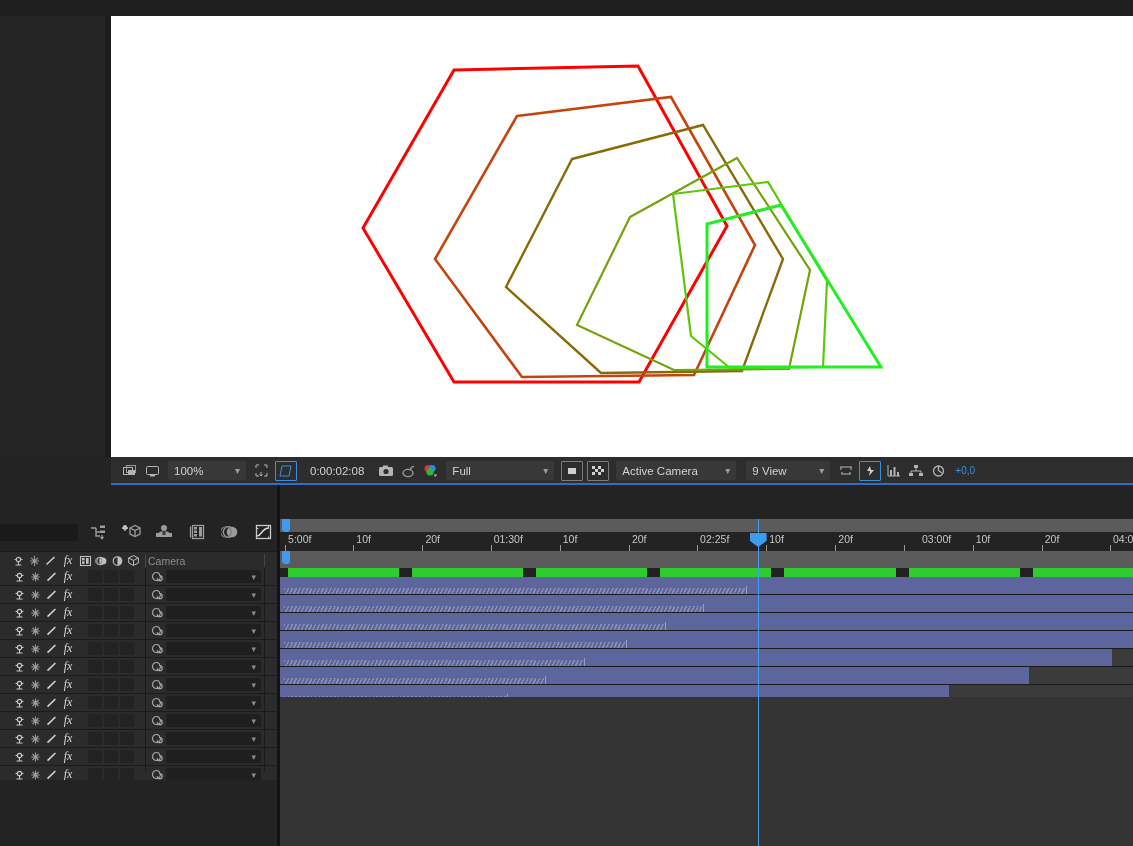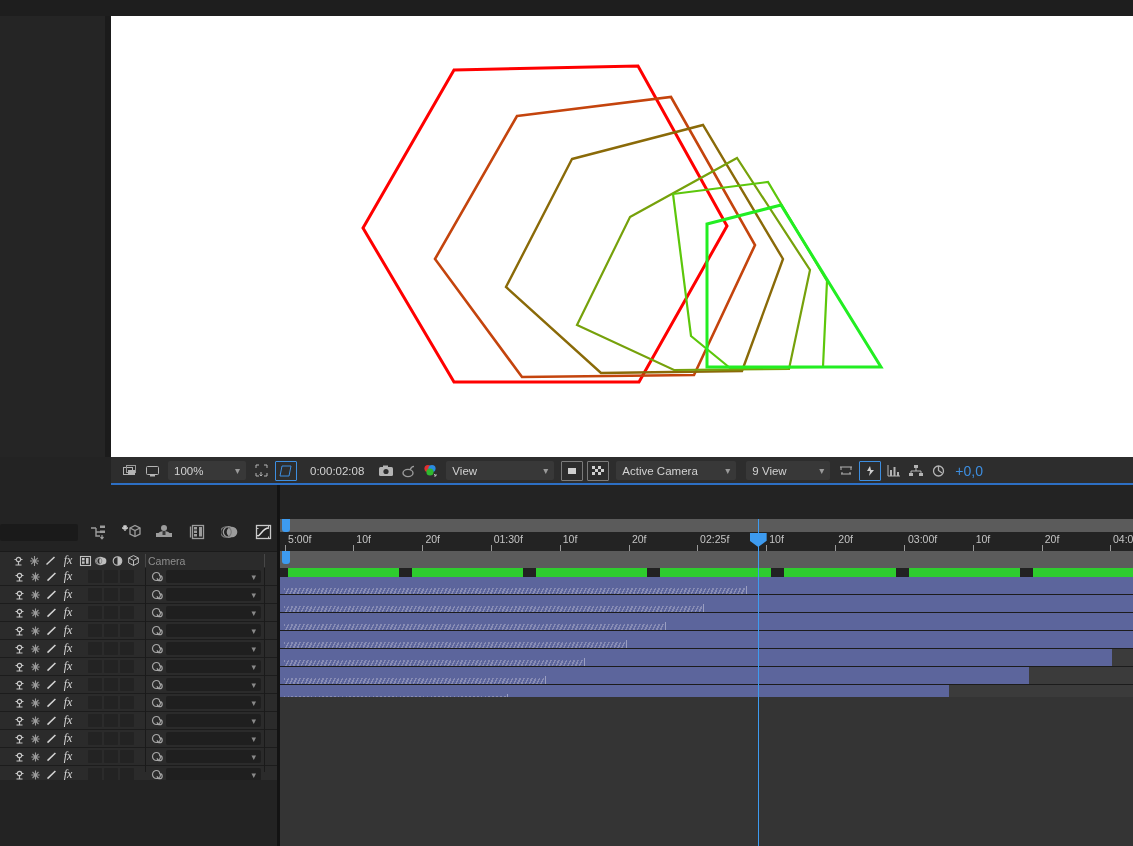--- a/index.html
+++ b/index.html
@@ -23,21 +23,21 @@
   .ct-ic svg{display:block;}
   .ct-sel{height:19px;background:#383838;border-radius:2px;display:flex;align-items:center;
           padding:0 6px;margin:0 5px;color:#d2d2d2;font-size:11.5px;white-space:nowrap;}
   .ct-sel .cv{flex:1 1 auto;}
   .ct-sel .chev{margin-left:12px;color:#9a9a9a;font-size:10px;}
   .ct-time{height:19px;display:flex;align-items:center;padding:0 8px;margin:0 3px;
            color:#d2d2d2;font-size:11.5px;white-space:nowrap;}
   .ct-box{width:20px;height:18px;border:1px solid #7b7b7b;border-radius:1px;display:flex;
           align-items:center;justify-content:center;margin:0 2px;}
   .ct-box.active{border-color:#3d8ee0;}
-  .ct-val{color:#3d8ee0;font-size:14px;margin-left:6px;white-space:nowrap;}
+  .ct-val{color:#3d8ee0;font-size:10px;margin-left:6px;white-space:nowrap;}
 
   
   .tl-panel{position:absolute;left:0;top:469px;width:1133px;height:377px;background:#232323;}
   .tl-head{position:absolute;left:0;top:0;width:280px;height:36px;background:#232323;}
   .search-box{position:absolute;left:0;top:39px;width:78px;height:17px;background:#1a1a1a;border-radius:2px;}
   .tl-icons{position:absolute;left:88px;top:34px;width:185px;height:26px;display:flex;align-items:center;gap:13px;}
   .tl-icons .ti{width:21px;height:21px;display:flex;align-items:center;justify-content:center;color:#9c9c9c;}
 
   
   .col-head{position:absolute;left:0;top:66px;width:280px;height:17px;background:#2b2b2b;
@@ -152,21 +152,21 @@
       </div>
       <div class="ct-ic">
         <svg width="16" height="15" viewBox="0 0 16 15">
             <circle cx="6" cy="5.5" r="3.6" fill="#e03030"></circle>
             <circle cx="10" cy="5.5" r="3.6" fill="#2b8ae0"></circle>
             <circle cx="8" cy="9" r="3.6" fill="#2fb82f"></circle>
             <path d="M12 11l2 2M12 13h2v-2" stroke="#b4b4b4" fill="none"></path>
           </svg>
       </div>
       <div class="ct-sel" style="width:96px">
-        <span class="cv">View</span>
+        <span class="cv">Full</span>
         <span class="chev">▾</span>
       </div>
       <div class="ct-box">
         <svg width="12" height="10" viewBox="0 0 12 10">
             <rect x="2" y="2" width="8" height="6" fill="#cfcfcf"></rect>
           </svg>
       </div>
       <div class="ct-box">
         <svg width="14" height="11" viewBox="0 0 14 11">
             <rect x="1" y="1" width="3" height="3" fill="#cfcfcf"></rect>
@@ -856,21 +856,21 @@
         <div class="rt-label" style="left: 282.784px;">10f</div>
         <div class="rt-tick" style="left: 279.784px;"></div>
         <div class="rt-label" style="left: 351.877px;">20f</div>
         <div class="rt-tick" style="left: 348.877px;"></div>
         <div class="rt-label" style="left: 420.117px;">02:25f</div>
         <div class="rt-tick" style="left: 417.117px;"></div>
         <div class="rt-label" style="left: 489.21px;">10f</div>
         <div class="rt-tick" style="left: 486.21px;"></div>
         <div class="rt-label" style="left: 558.303px;">20f</div>
         <div class="rt-tick" style="left: 555.303px;"></div>
-        <div class="rt-label" style="left: 628px;">03:00f</div>
+        <div class="rt-label" style="left: 642px;">03:00f</div>
         <div class="rt-tick" style="left: 623.543px;"></div>
         <div class="rt-label" style="left: 695.636px;">10f</div>
         <div class="rt-tick" style="left: 692.636px;"></div>
         <div class="rt-label" style="left: 764.729px;">20f</div>
         <div class="rt-tick" style="left: 761.729px;"></div>
         <div class="rt-label" style="left: 832.969px;">04:00f</div>
         <div class="rt-tick" style="left: 829.969px;"></div>
       </div>
     <div class="tl-bottom-left" style="position:absolute;left:0;top:295px;width:277px;height:82px;background:#232323"></div>
     <div class="panel-sep"></div>

